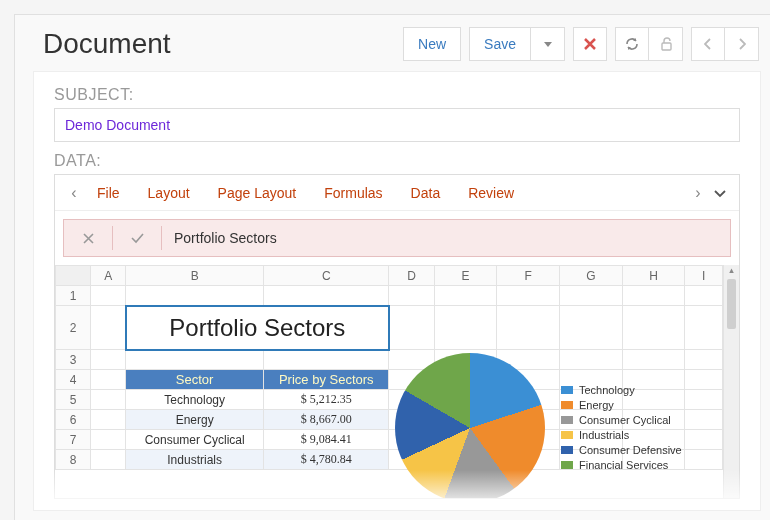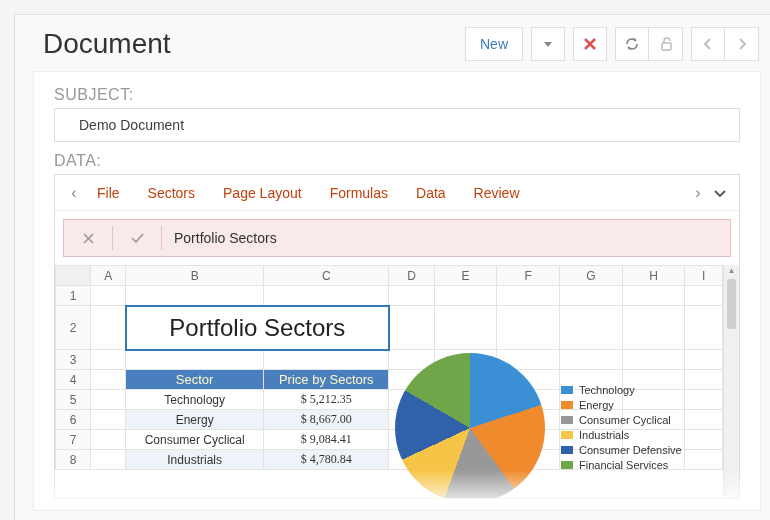--- a/index.html
+++ b/index.html
@@ -8,21 +8,21 @@
 .topbar { display: flex; align-items: center; padding: 12px 20px 10px 28px; gap: 8px; }
 .title { font-size: 28px; font-weight: 300; color: #333; flex: 1; }
 .btn { border: 1px solid #ddd; background: #fff; height: 34px; display: flex; align-items: center; justify-content: center; padding: 0 14px; font-size: 14px; color: #3a7bbf; cursor: pointer; }
 .btn.red svg { stroke: #d9534f; }
 .btn.sq { width: 34px; padding: 0; }
 .btn-grp { display: flex; }
 .btn-grp .btn { border-radius: 0; }
 .btn-grp .btn + .btn { border-left: none; }
 .content { background: #fff; margin: 0 18px; border: 1px solid #eee; padding: 14px 20px 0 20px; height: 440px; position: relative; }
 .lbl { font-size: 16px; color: #999; letter-spacing: 0.5px; margin-bottom: 4px; }
-.fld { width: 100%; border: 1px solid #ddd; padding: 8px 24px; font-size: 14px; color: #404040; margin-bottom: 10px; }
+.fld { width: 100%; border: 1px solid #ddd; padding: 8px 10px; font-size: 14px; color: #6d28d9; margin-bottom: 10px; }
 .ss { border: 1px solid #ddd; height: 325px; display: flex; flex-direction: column; }
 .tabs { display: flex; align-items: center; height: 36px; border-bottom: 1px solid #eee; padding: 0 10px; gap: 0; }
 .tab { padding: 0 14px; font-size: 14px; color: #c2410c; line-height: 36px; cursor: pointer; white-space: nowrap; }
 .tabnav { width: 18px; text-align: center; color: #888; font-size: 16px; cursor: pointer; }
 .tabnav.r { margin-left: auto; }
 .tabnav.collapse { margin-left: 4px; }
 .fbar { margin: 8px; border: 1px solid #e6bfc0; background: #f9eaea; height: 38px; display: flex; align-items: center; }
 .fbar .fx { width: 48px; text-align: center; color: #888; font-size: 15px; }
 .fbar .fsep { width: 1px; height: 24px; background: #e6bfc0; }
 .fbar .fval { padding: 0 12px; font-size: 14px; color: #333; }
@@ -51,20 +51,21 @@
 .fade { position: absolute; left: 0; right: 0; bottom: 0; height: 40px; background: linear-gradient(to bottom, rgba(255,255,255,0), #fff); pointer-events: none; }
 </style>
 </head>
 <body>
 
 <div class="shell">
   <div class="topbar">
     <div class="title">Document</div>
     <button class="btn">New</button>
     <div class="btn-grp">
+      <button class="btn">Save</button>
       <button class="btn sq">
         <svg width="8" height="5" viewBox="0 0 8 5">
             <path d="M0 0 L4 5 L8 0 Z" fill="#888"></path>
           </svg>
       </button>
     </div>
     <button class="btn sq red">
       <svg width="14" height="14" viewBox="0 0 14 14">
           <path d="M2 2 L12 12 M12 2 L2 12" stroke="#d9534f" stroke-width="2.5"></path>
         </svg>
@@ -99,21 +100,21 @@
 
   <div class="content">
     <div class="lbl">SUBJECT:</div>
     <input class="fld" value="Demo Document" style="">
     <div class="lbl">DATA:</div>
 
     <div class="ss">
       <div class="tabs">
         <div class="tabnav">‹</div>
         <div class="tab">File</div>
-        <div class="tab">Sectors</div>
+        <div class="tab">Layout</div>
         <div class="tab">Page Layout</div>
         <div class="tab">Formulas</div>
         <div class="tab">Data</div>
         <div class="tab">Review</div>
         <div class="tabnav r">›</div>
         <div class="tabnav collapse">
           <svg width="12" height="8" viewBox="0 0 12 8">
               <path d="M1 1 L6 6 L11 1" fill="none" stroke="#555" stroke-width="1.8"></path>
             </svg>
         </div>

